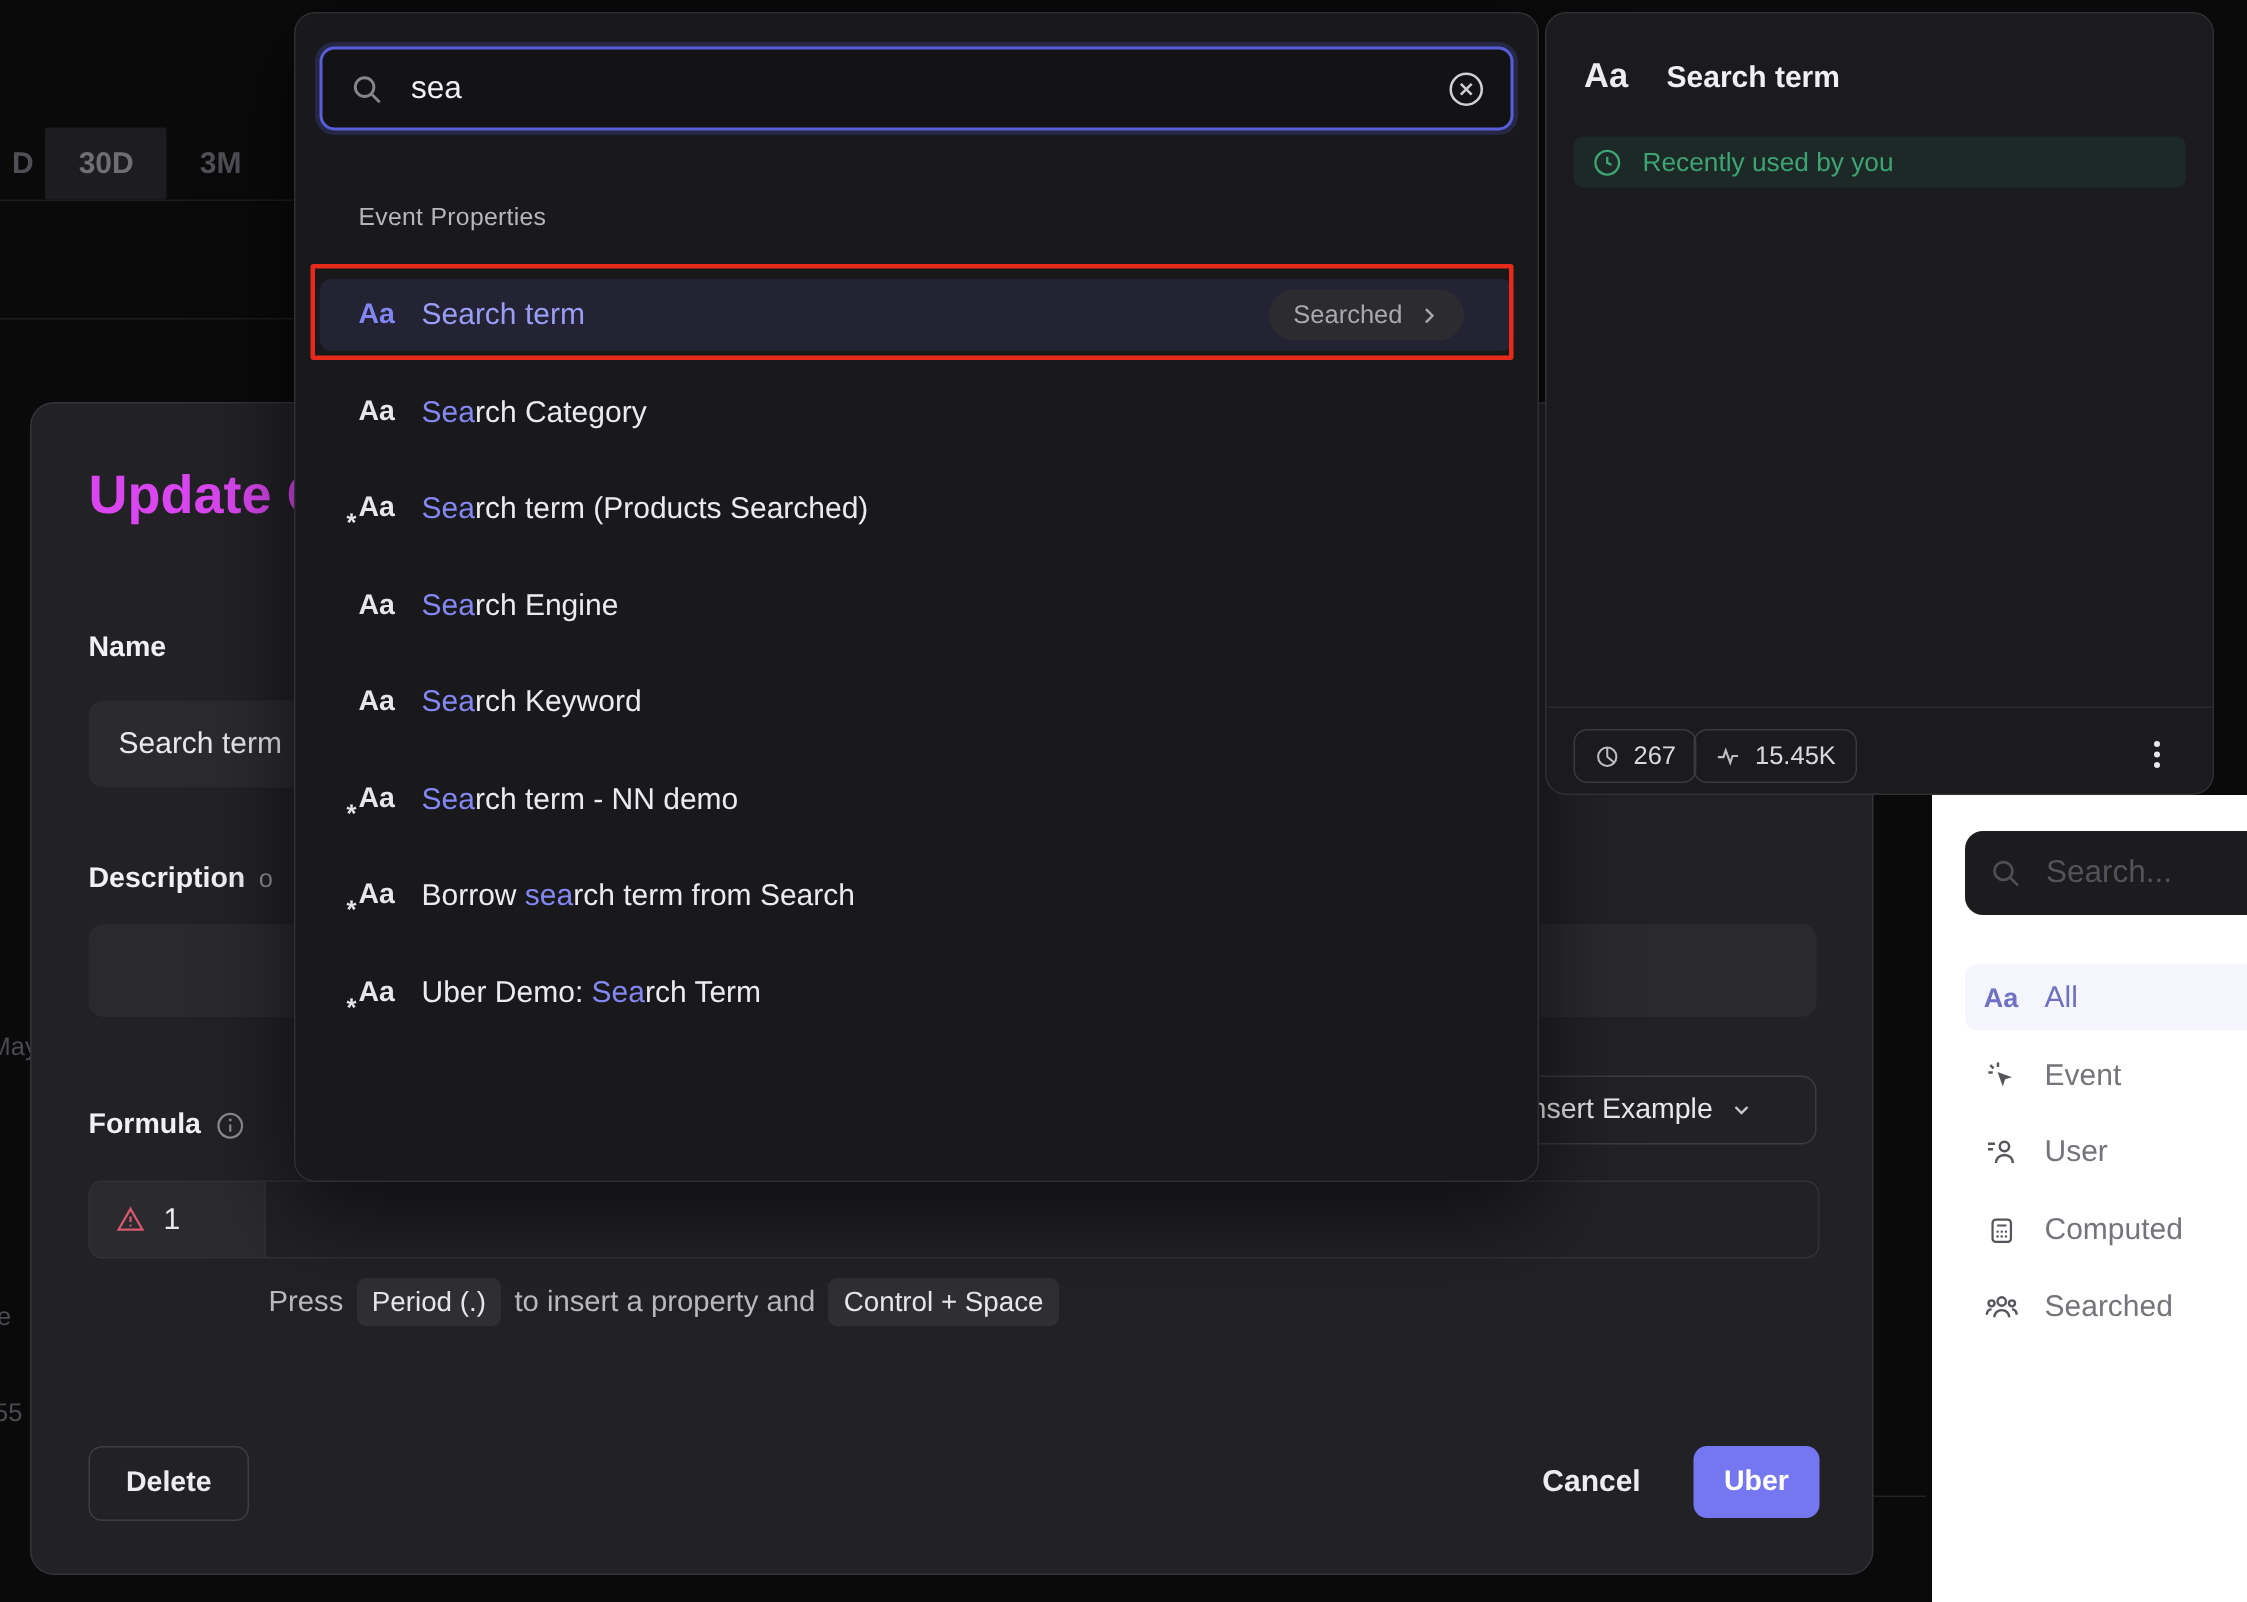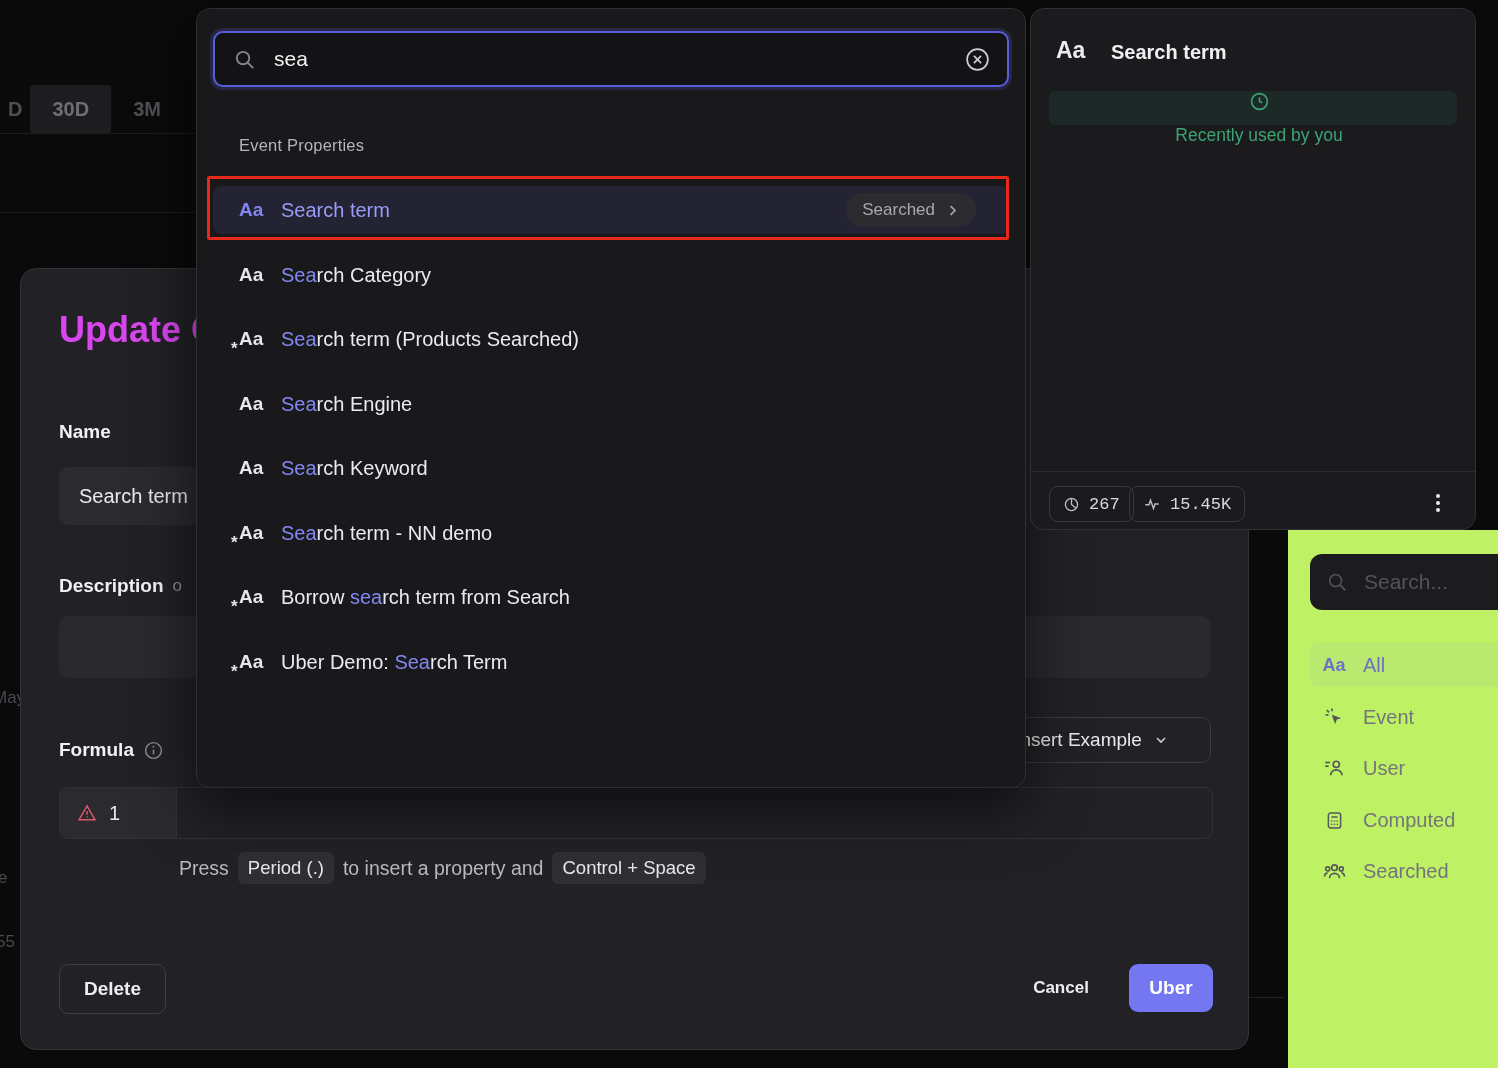--- a/index.html
+++ b/index.html
@@ -33,25 +33,25 @@
   .warn{color:#d8596f;display:inline-flex;}
   .feditor{flex:1;background:#1e1e21;display:flex;align-items:center;padding-left:20px;}
   .undef-pill{display:inline-flex;align-items:center;gap:9px;height:34px;padding:0 15px;border-radius:9px;
           background:rgba(215,90,108,0.14);border:1px solid rgba(215,90,108,0.30);color:#cf98a0;font-size:19px;}
   .undef-pill .pic{color:#c08a92;display:inline-flex;}
   .help{position:absolute;left:158px;top:583px;display:flex;align-items:center;gap:9px;
           font-size:19.5px;color:#b9b9be;white-space:nowrap;}
   .kbd{background:#2f2f34;border-radius:6px;padding:5px 10px;color:#e8e8eb;font-size:18.5px;}
   .btn{display:flex;align-items:center;justify-content:center;border-radius:9px;font-size:19px;cursor:pointer;font-weight:bold;}
   .delete-btn{position:absolute;left:38px;top:695px;width:105px;height:48px;border:1px solid #3d3d42;color:#ededf0;}
-  .cancel-btn{position:absolute;left:985px;top:695px;width:110px;height:48px;color:#ededf0;font-size:17px;}
+  .cancel-btn{position:absolute;left:985px;top:695px;width:110px;height:48px;color:#ededf0;font-size:20px;}
   .save-btn{position:absolute;left:1108px;top:695px;width:84px;height:48px;background:#7477ef;color:#fff;font-weight:600;}
 
   
-  .sidebar{position:absolute;left:1288px;top:530px;width:210px;height:538px;background:#bef264;z-index:1;}
+  .sidebar{position:absolute;left:1288px;top:530px;width:210px;height:538px;background:#ffffff;z-index:1;}
   .sb-search{position:absolute;left:22px;top:24px;width:210px;height:56px;background:#1c1c1f;border-radius:12px;
           display:flex;align-items:center;gap:14px;padding-left:16px;box-sizing:border-box;}
   .sb-search input{background:transparent;border:none;outline:none;color:#9a9aa2;font-size:21px;width:120px;font-family:inherit;}
   .sb-search input::placeholder{color:#53535a;}
   .sb-item{position:absolute;left:22px;width:210px;height:44px;display:flex;align-items:center;gap:17px;
           padding-left:12px;box-sizing:border-box;color:#74747b;font-size:20px;border-radius:8px;cursor:pointer;}
   .sb-item .sic{color:#55555c;display:inline-flex;width:24px;justify-content:center;font-size:18px;font-weight:700;}
   .sb-item.sel{background:rgba(125,128,242,0.08);color:#6e71bf;}
   .sb-item.sel .sic{color:#6f72c4;}
   .gapline{position:absolute;left:1248px;top:997px;width:36px;height:1px;background:#232327;z-index:1;}
@@ -79,24 +79,24 @@
   .annotation{position:absolute;left:207px;top:176px;width:802px;height:64px;border:3px solid #e72a19;
           border-radius:2px;z-index:6;pointer-events:none;box-sizing:border-box;}
 
   
   .detail{position:absolute;left:1030px;top:8px;width:446px;height:522px;background:#1b1b1e;border:1px solid #2f2f34;
           border-radius:14px;z-index:5;box-sizing:border-box;}
   .d-aa{position:absolute;left:25px;top:28px;font-size:23px;font-weight:700;color:#ececef;}
   .d-title{position:absolute;left:80px;top:32px;font-size:20px;font-weight:700;color:#f0f0f2;}
   .d-badge{position:absolute;left:18px;top:82px;width:408px;height:34px;background:rgba(50,150,95,0.12);
           border-radius:6px;display:flex;align-items:center;gap:13px;padding-left:12px;box-sizing:border-box;
-          color:#3da473;font-size:17.5px;flex-direction:column;}
+          color:#3da473;font-size:17.5px;}
   .d-footer-line{position:absolute;left:0;top:462px;width:444px;height:1px;background:#2a2a2e;}
   .statpill{position:absolute;top:477px;height:36px;display:inline-flex;align-items:center;gap:9px;padding:0 13px;
-          border:1px solid #3a3a3f;border-radius:9px;color:#d9d9dc;font-size:17px;box-sizing:border-box;cursor:pointer;font-family:Liberation Mono, monospace;}
+          border:1px solid #3a3a3f;border-radius:9px;color:#d9d9dc;font-size:17px;box-sizing:border-box;cursor:pointer;}
   .statpill .sic{color:#bdbdc2;display:inline-flex;}
   .kebab{position:absolute;right:28px;top:482px;color:#e8e8eb;cursor:pointer;display:inline-flex;}
 </style>
 </head>
 <body>
 
 <div class="stage">
 
   <div class="gridline" style="top:133px"></div>
   <div class="gridline" style="top:212px"></div>

